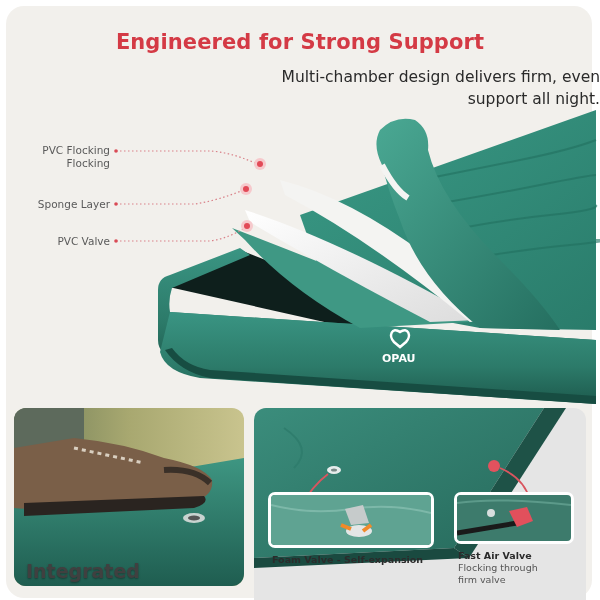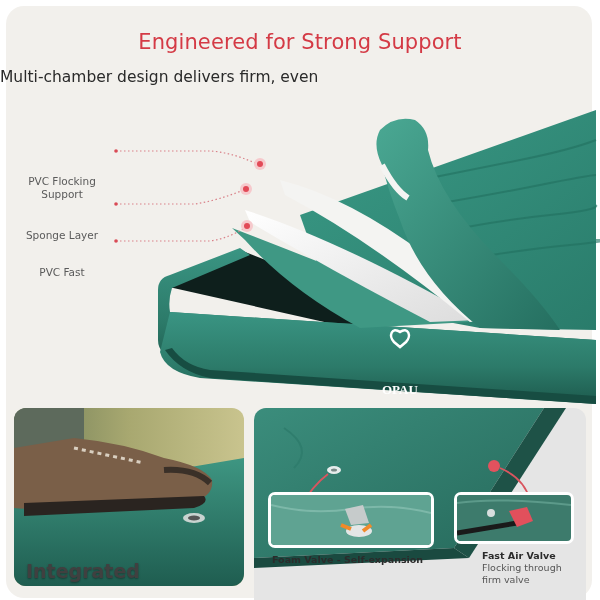--- a/index.html
+++ b/index.html
@@ -6,30 +6,30 @@
   html, body { width: 600px; height: 600px; background: #ffffff; overflow: hidden; }
   body { font-family: "DejaVu Sans", sans-serif; position: relative; }
 
   .card {
     position: absolute; left: 6px; top: 6px; width: 586px; height: 592px;
     background: #f2f0ec; border-radius: 18px; overflow: hidden;
   }
 
   .headline {
     position: absolute; left: 0; top: 30px; width: 600px; text-align: center;
-    color: #d43a45; font-weight: normal; font-size: 21px; letter-spacing: 0.1px;
+    color: #d43a45; font-weight: bold; font-size: 21px; letter-spacing: 0.1px;
   }
   .subhead {
-    position: absolute; left: 0; top: 66px; width: 600px; text-align: left;
+    position: absolute; left: 0; top: 66px; width: 600px; text-align: right;
     color: #2a2a2a; font-size: 15.5px; line-height: 22px;
   }
 
   .layer-label {
-    position: absolute; right: 490px; text-align: center;
-    color: #5a5a5a; font-size: 10.5px; line-height: 13px; white-space: nowrap; margin-top: 31px;
+    position: absolute; right: 490px; text-align: right;
+    color: #5a5a5a; font-size: 10.5px; line-height: 13px; white-space: nowrap;
   }
 
   
   .illus { position: absolute; left: 0; top: 0; width: 600px; height: 600px; pointer-events: none; }
 
   .panel {
     position: absolute; border-radius: 12px; overflow: hidden;
   }
   .panel-left { left: 14px; top: 408px; width: 230px; height: 178px; }
   .panel-right { left: 254px; top: 408px; width: 332px; height: 224px; background: #e5e5e5; }
@@ -51,20 +51,21 @@
   }
 </style>
 </head>
 <body>
 
 <div class="card"></div>
 
 <div class="headline">Engineered for Strong Support</div>
 <div class="subhead">
   <div>Multi-chamber design delivers firm, even</div>
+  <div>support all night.</div>
 </div>
 
 <svg class="illus" viewBox="0 0 600 600" xmlns="http://www.w3.org/2000/svg">
   <defs>
     <linearGradient id="topg" x1="0" y1="0" x2="1" y2="1">
       <stop offset="0" stop-color="#3a9a86"></stop>
       <stop offset="1" stop-color="#2a7c6b"></stop>
     </linearGradient>
     <linearGradient id="sideg" x1="0" y1="0" x2="0" y2="1">
       <stop offset="0" stop-color="#3a9583"></stop>
@@ -123,28 +124,28 @@
     <circle cx="116" cy="241" r="1.8" fill="#d94a55"></circle>
     <circle cx="260" cy="164" r="6" fill="#f6c9cc"></circle>
       <circle cx="260" cy="164" r="3" fill="#e24a57"></circle>
     <circle cx="246" cy="189" r="6" fill="#f6c9cc"></circle>
       <circle cx="246" cy="189" r="3" fill="#e24a57"></circle>
     <circle cx="247" cy="226" r="6" fill="#f6c9cc"></circle>
       <circle cx="247" cy="226" r="3" fill="#e24a57"></circle>
   </g>
 </svg>
 
-<div class="layer-label" style="left:382px; right:auto; top:352px; color:#ffffff; font-size:13px; font-weight:bold;font-family:Liberation Serif, serif;">OPAU</div>
+<div class="layer-label" style="left:382px; right:auto; top:352px; color:#ffffff; font-size:11px; font-weight:bold;">OPAU</div>
 
 <div class="layer-label" style="top:144px; left:14px; right:auto; width:96px;">
   <div>PVC Flocking</div>
-  <div>Support</div>
+  <div>Flocking</div>
 </div>
 <div class="layer-label" style="top:198px; left:14px; right:auto; width:96px;">Sponge Layer</div>
-<div class="layer-label" style="top:235px; left:14px; right:auto; width:96px;">PVC Fast</div>
+<div class="layer-label" style="top:235px; left:14px; right:auto; width:96px;">PVC Valve</div>
 
 <div class="panel panel-left">
   <svg width="230" height="178" viewBox="0 0 230 178">
     <defs>
       <linearGradient id="bgblur" x1="0" y1="0" x2="1" y2="0">
         <stop offset="0" stop-color="#6b7a55"></stop>
         <stop offset="0.5" stop-color="#a8a870"></stop>
         <stop offset="1" stop-color="#c9c48e"></stop>
       </linearGradient>
       <linearGradient id="padg" x1="0" y1="0" x2="0" y2="1">
@@ -210,18 +211,18 @@
       <path d="M0,8 Q40,2 114,10" stroke="#5c9a8a" stroke-width="2" fill="none"></path>
       <path d="M0,38 L60,28" stroke="#1a1a1a" stroke-width="5"></path>
       <circle cx="34" cy="18" r="4" fill="#d8dede"></circle>
       <path d="M52,16 L70,12 L76,26 L60,32 Z" fill="#e2505c"></path>
     </svg>
   </div>
 
   <div class="valve-caption" style="left:18px; top:146px;">
     <div class="ttl">Foam Valve - Self-expansion</div>
   </div>
-  <div class="valve-caption" style="left:204px; top:142px;margin-left:24px;">
+  <div class="valve-caption" style="left:204px; top:142px;">
     <div class="ttl">Fast Air Valve</div>
     <div>Flocking through</div>
     <div>firm valve</div>
   </div>
 </div>
 
 </body></html>

